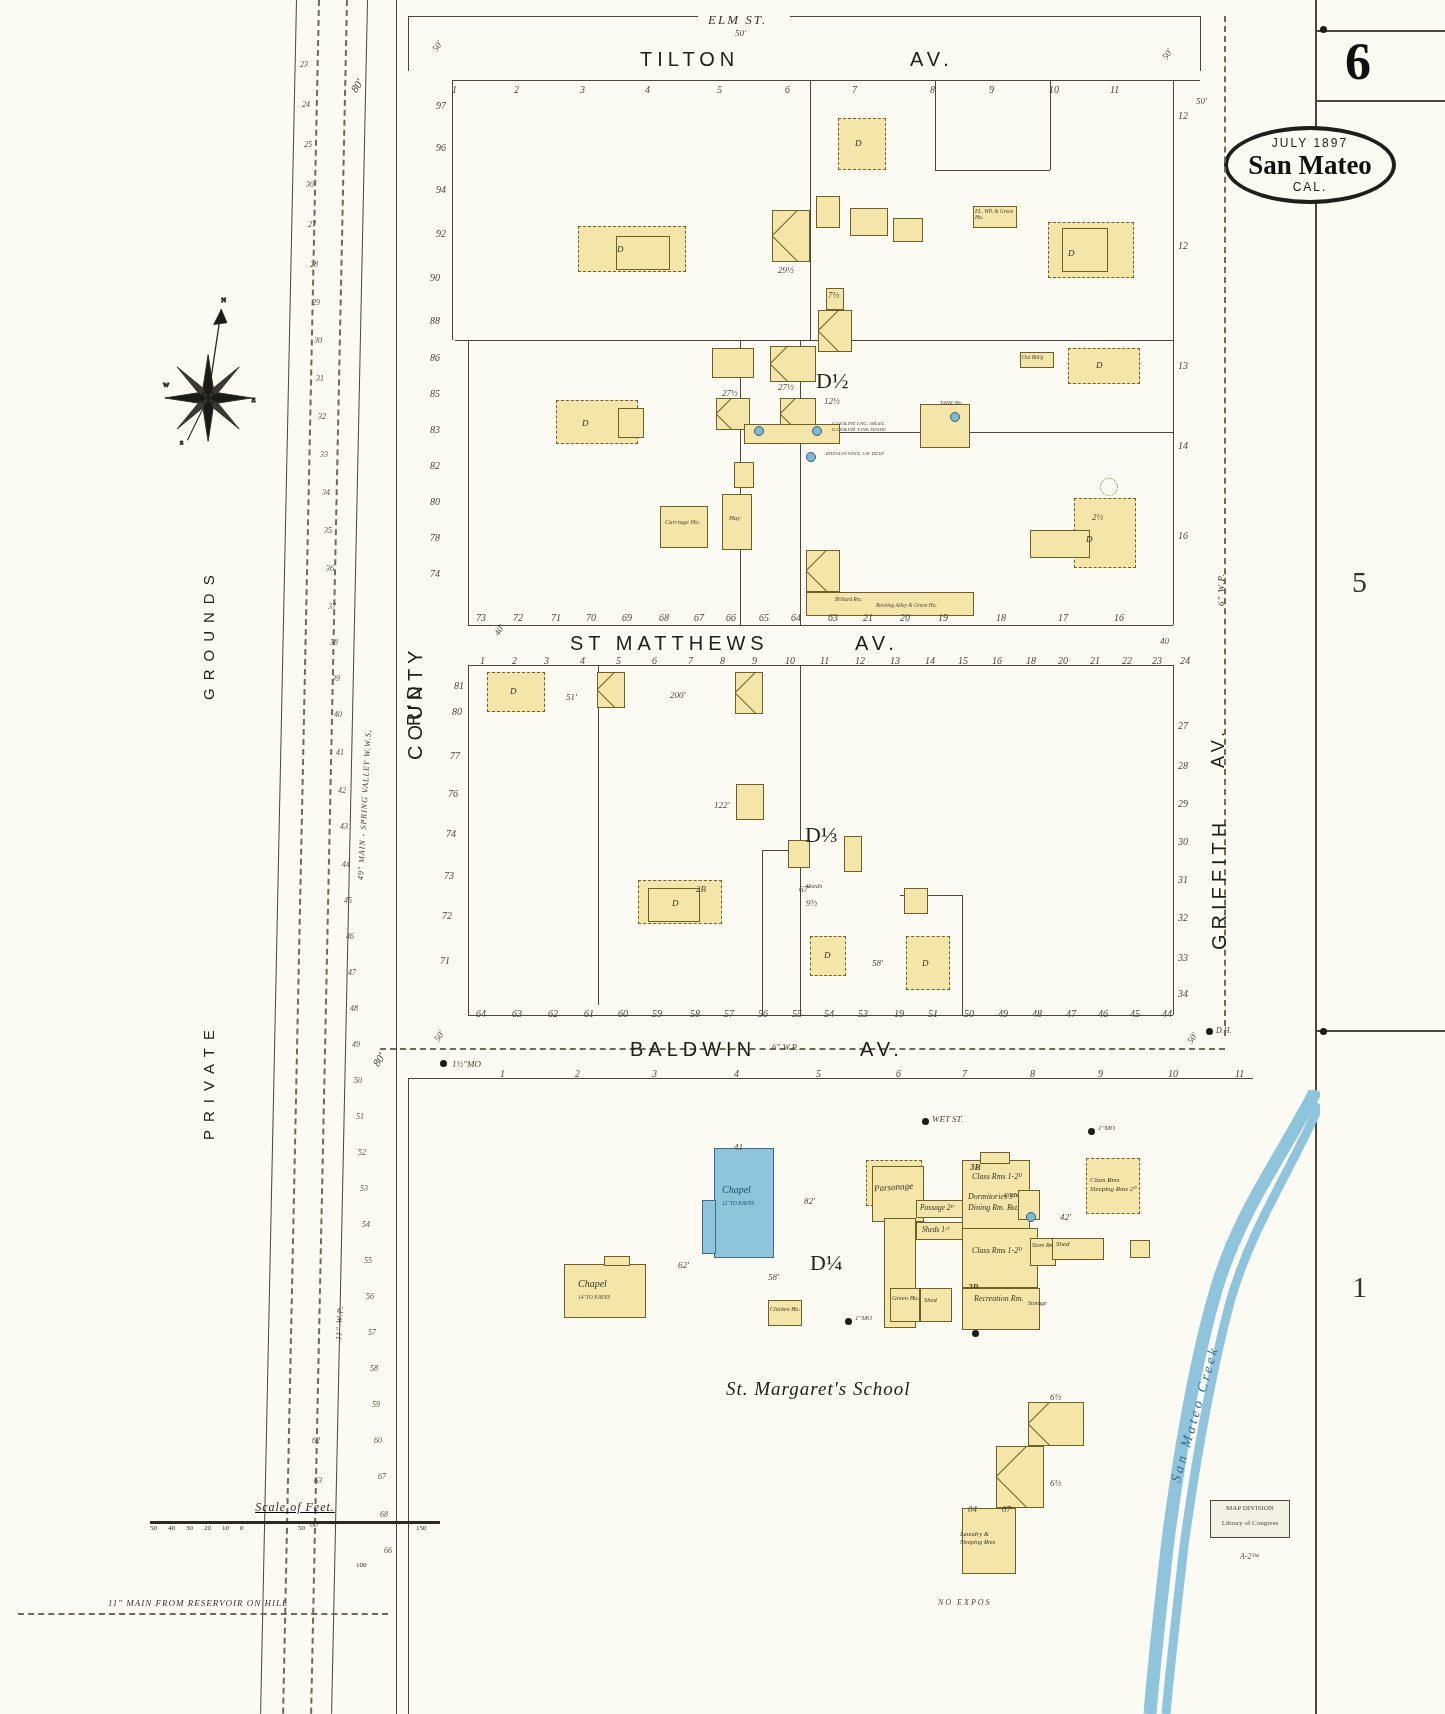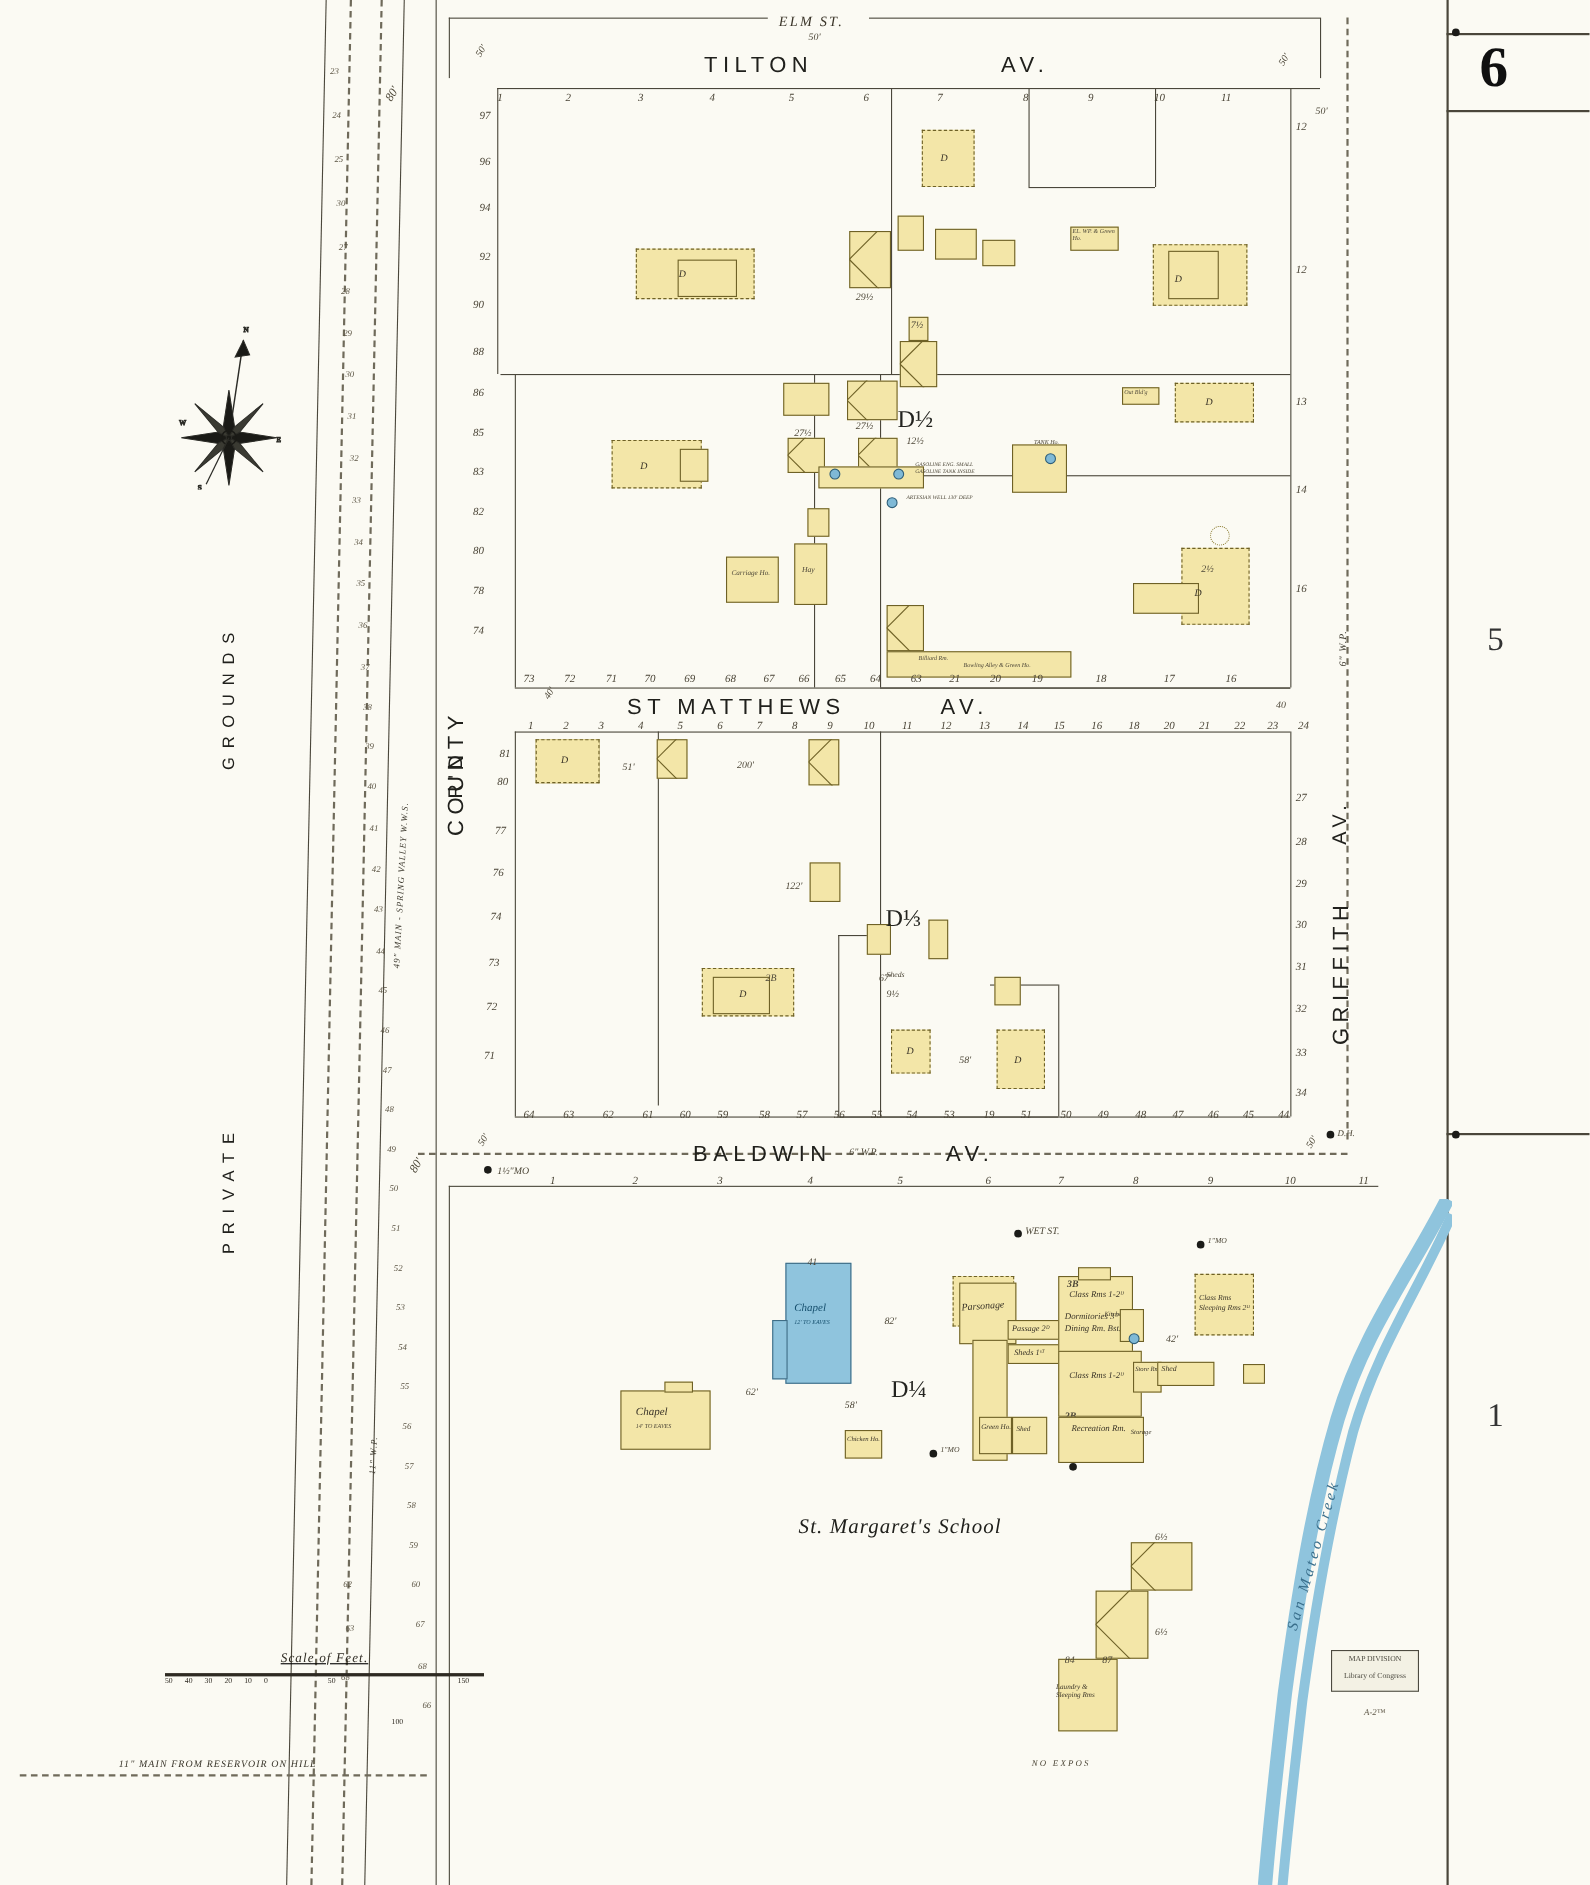--- a/index.html
+++ b/index.html
@@ -168,20 +168,25 @@
   <div class="hline" style="left:1315px; top:100px; width:130px; border-top-width:2px;"></div>
   <div class="hline" style="left:1315px; top:1030px; width:130px; border-top-width:2px;"></div>
 
   <div class="dot" style="left:1320px; top:26px;"></div>
   <div class="dot" style="left:1320px; top:1028px;"></div>
 
   <div class="abs sheetno" style="left:1345px; top:32px; font-size:52px;">6</div>
   <div class="abs adjsheet" style="left:1352px; top:565px;">5</div>
   <div class="abs adjsheet" style="left:1352px; top:1270px;">1</div>
 
+  <div id="cartouche" style="left:1224px; top:126px;">
+    <div class="c-date">JULY 1897</div>
+    <div class="c-city">San Mateo</div>
+    <div class="c-state">CAL.</div>
+  </div>
 
   <div class="hline" style="left:408px; top:16px; width:290px;"></div>
   <div class="vline" style="left:408px; top:16px; height:55px;"></div>
   <div class="hline" style="left:790px; top:16px; width:410px;"></div>
   <div class="vline" style="left:1200px; top:16px; height:55px;"></div>
 
   <div class="abs handw" style="left:708px; top:12px; font-size:13px; letter-spacing:2px;">ELM  ST.</div>
   <div class="abs dim" style="left:735px; top:28px;">50'</div>
 
   <div class="abs street street-lg" style="left:640px; top:48px;">TILTON</div>

